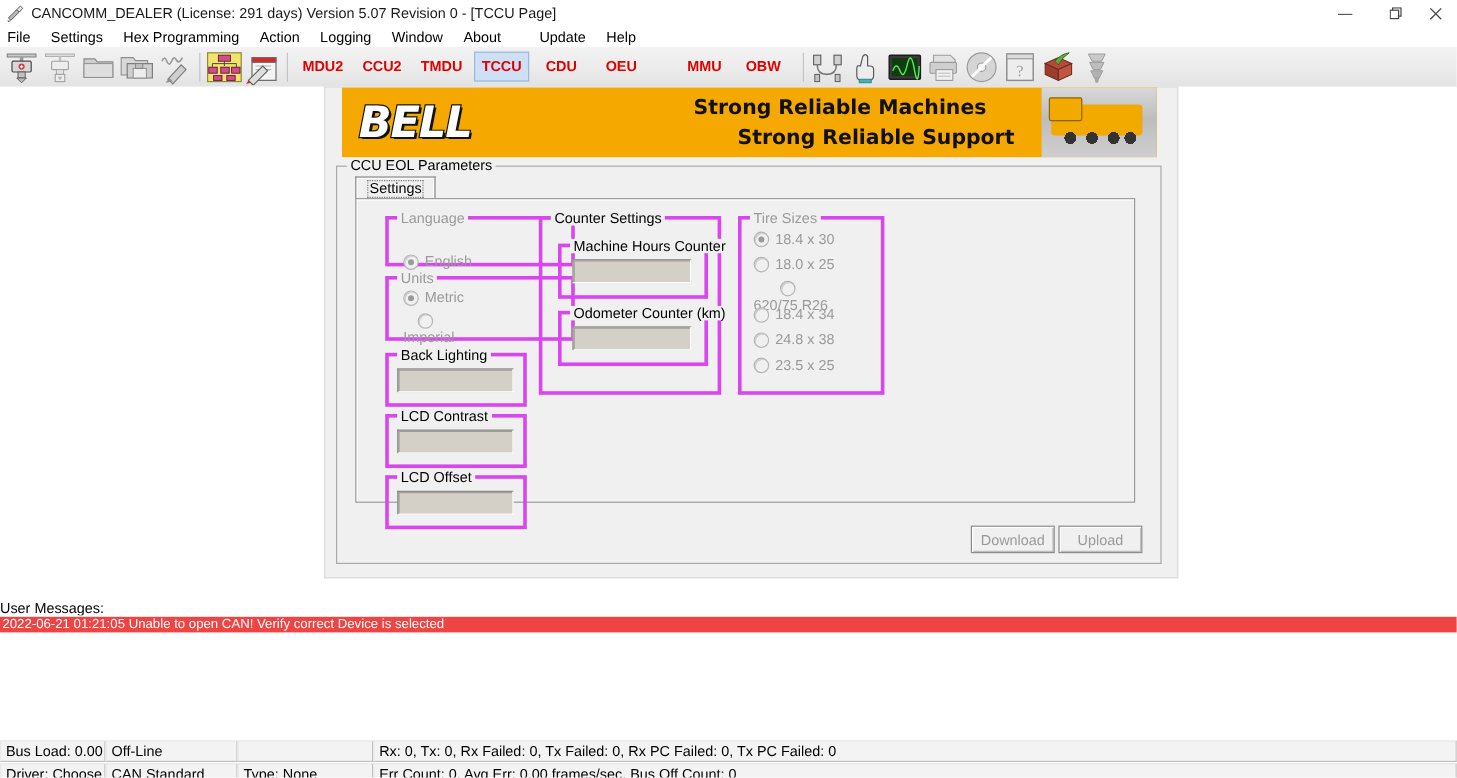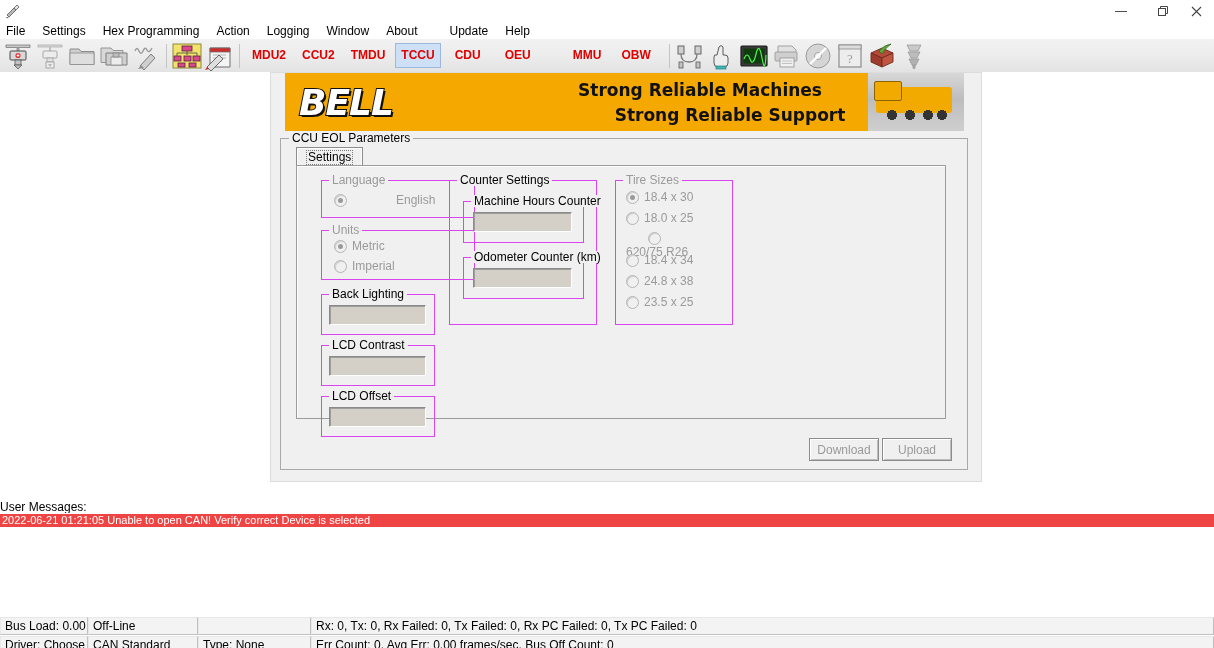--- a/index.html
+++ b/index.html
@@ -105,21 +105,21 @@
   }
   .tab .tl{border:1px dotted #7a7a7a;padding:0 1px;display:inline-block;line-height:13px;}
 
   .tabbody{
     position:absolute;left:15px;top:26px;width:648px;height:252px;
     border:1px solid #9c9c9c;background:#f0f0f0;
     box-shadow:inset 1px 1px 0 #ffffff;
   }
 
   
-  .ig{position:absolute;border:1px solid #d946ef;}
+  .ig{position:absolute;border:3px solid #d946ef;}
   .ig > .cap{
     position:absolute;top:-7px;left:7px;background:#f0f0f0;padding:0 3px;
     font-size:12px;line-height:12px;white-space:nowrap;
   }
   .ig.dis > .cap{color:#9a9a9a;}
   .ig.en > .cap{color:#000;}
 
   
   .radio{position:absolute;display:flex;align-items:center;font-size:12px;}
   .radio .dot{
@@ -181,20 +181,21 @@
 <div class="app">
 
   <div class="titlebar">
     <span class="title-icon">
       <svg width="16" height="16" viewBox="0 0 16 16">
         <path d="M2 12 L9 5 L11 7 L4 14 Z" fill="#b9b9b9" stroke="#555" stroke-width="0.8"></path>
         <path d="M9 5 L12 2 L14 4 L11 7 Z" fill="#e6e6e6" stroke="#555" stroke-width="0.8"></path>
         <path d="M1 14 L4 14 L2 15.5 Z" fill="#666"></path>
       </svg>
     </span>
+    <span class="title-text">CANCOMM_DEALER (License: 291 days) Version 5.07 Revision 0 - [TCCU Page]</span>
     <span class="win-btns">
       <span class="win-btn">—</span>
       <span class="win-btn">
         <svg width="11" height="11" viewBox="0 0 11 11">
           <rect x="0.5" y="2.5" width="7" height="7" fill="none" stroke="#444"></rect>
           <path d="M2.5 2.5 L2.5 0.5 L9.5 0.5 L9.5 7.5 L7.5 7.5" fill="none" stroke="#444"></path>
         </svg>
       </span>
       <span class="win-btn close">
         <svg width="11" height="11" viewBox="0 0 11 11" style="margin-left:-6px">
@@ -392,33 +393,33 @@
     <div class="tabstrip">
       <span class="tab">
         <span class="tl">Settings</span>
       </span>
     </div>
 
     <div class="tabbody">
 
       <div class="ig dis" style="left:24px;top:14px;width:152px;height:36px;">
         <span class="cap">Language</span>
-        <span class="radio on" style="left:12px;top:12px;gap:44px;">
+        <span class="radio on" style="left:12px;top:28px;">
           <span class="dot"></span>
           <span class="lbl">English</span>
         </span>
       </div>
 
       <div class="ig dis" style="left:24px;top:64px;width:152px;height:48px;">
         <span class="cap">Units</span>
         <span class="radio on" style="left:12px;top:8px;">
           <span class="dot"></span>
           <span class="lbl">Metric</span>
         </span>
-        <span class="radio" style="left:12px;top:28px;">
+        <span class="radio" style="left:12px;top:28px;flex-direction:column;">
           <span class="dot"></span>
           <span class="lbl">Imperial</span>
         </span>
       </div>
 
       <div class="ig en" style="left:24px;top:128px;width:112px;height:39px;">
         <span class="cap">Back Lighting</span>
         <span class="edit" style="left:7px;top:10px;width:95px;height:18px;" title=""></span>
       </div>
 

